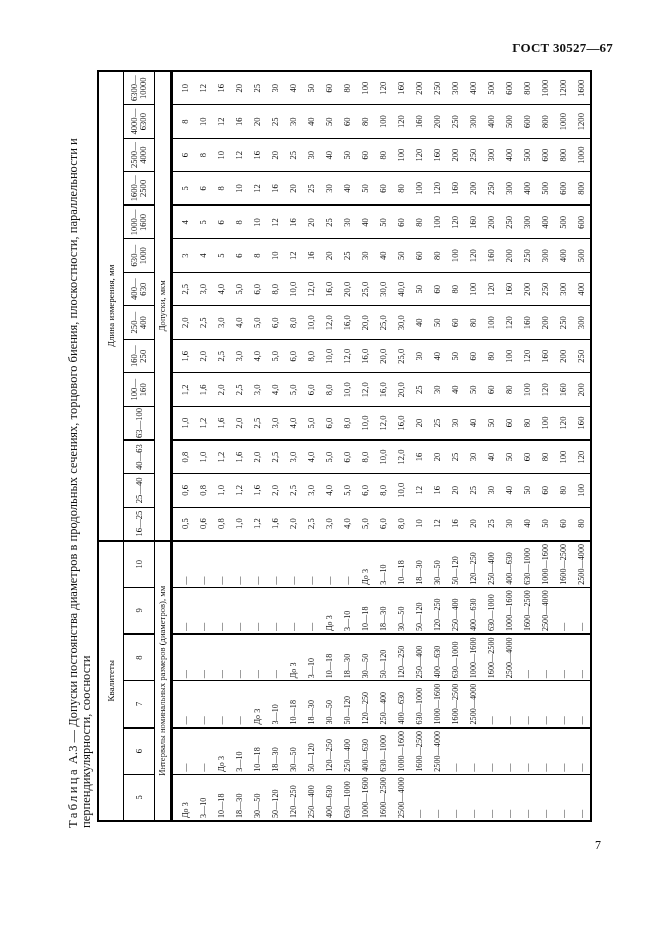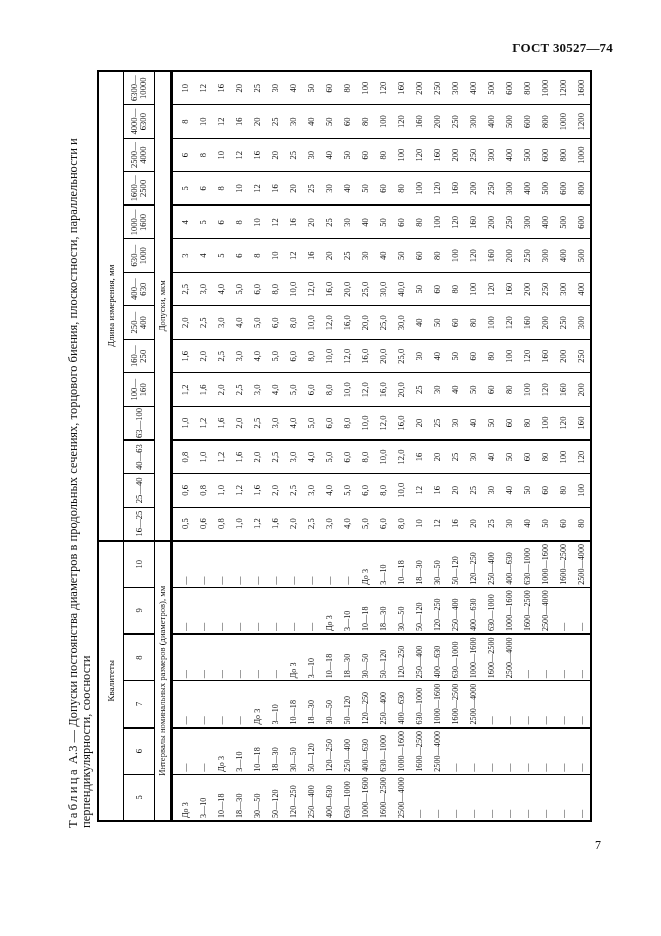--- a/index.html
+++ b/index.html
@@ -37,21 +37,21 @@
   table.tol td.iv { text-align: left; padding-left: 2px; white-space: nowrap; font-size: 8.2px; }
   table.tol td.num { font-size: 8.6px; }
   table.tol tr.first td.cell { padding-top: 3px; }
   table.tol tr.last td.cell { border-bottom: 1px solid #000; }
   col.cq { width: 46px; }
   col.cl { width: 33px; }
 </style>
 </head>
 <body>
 
-<div class="doc-code">ГОСТ 30527—74</div>
+<div class="doc-code">ГОСТ 30527—67</div>
 
 <div class="stage">
   <div class="caption">
     <span class="lbl">Таблица</span>
     <span>А.3 — Допуски постоянства диаметров в продольных сечениях, торцового биения, плоскостности, параллельности и перпендикулярности, соосности</span>
   </div>
 
   <table class="tol">
     <colgroup>
       <col class="cq">

